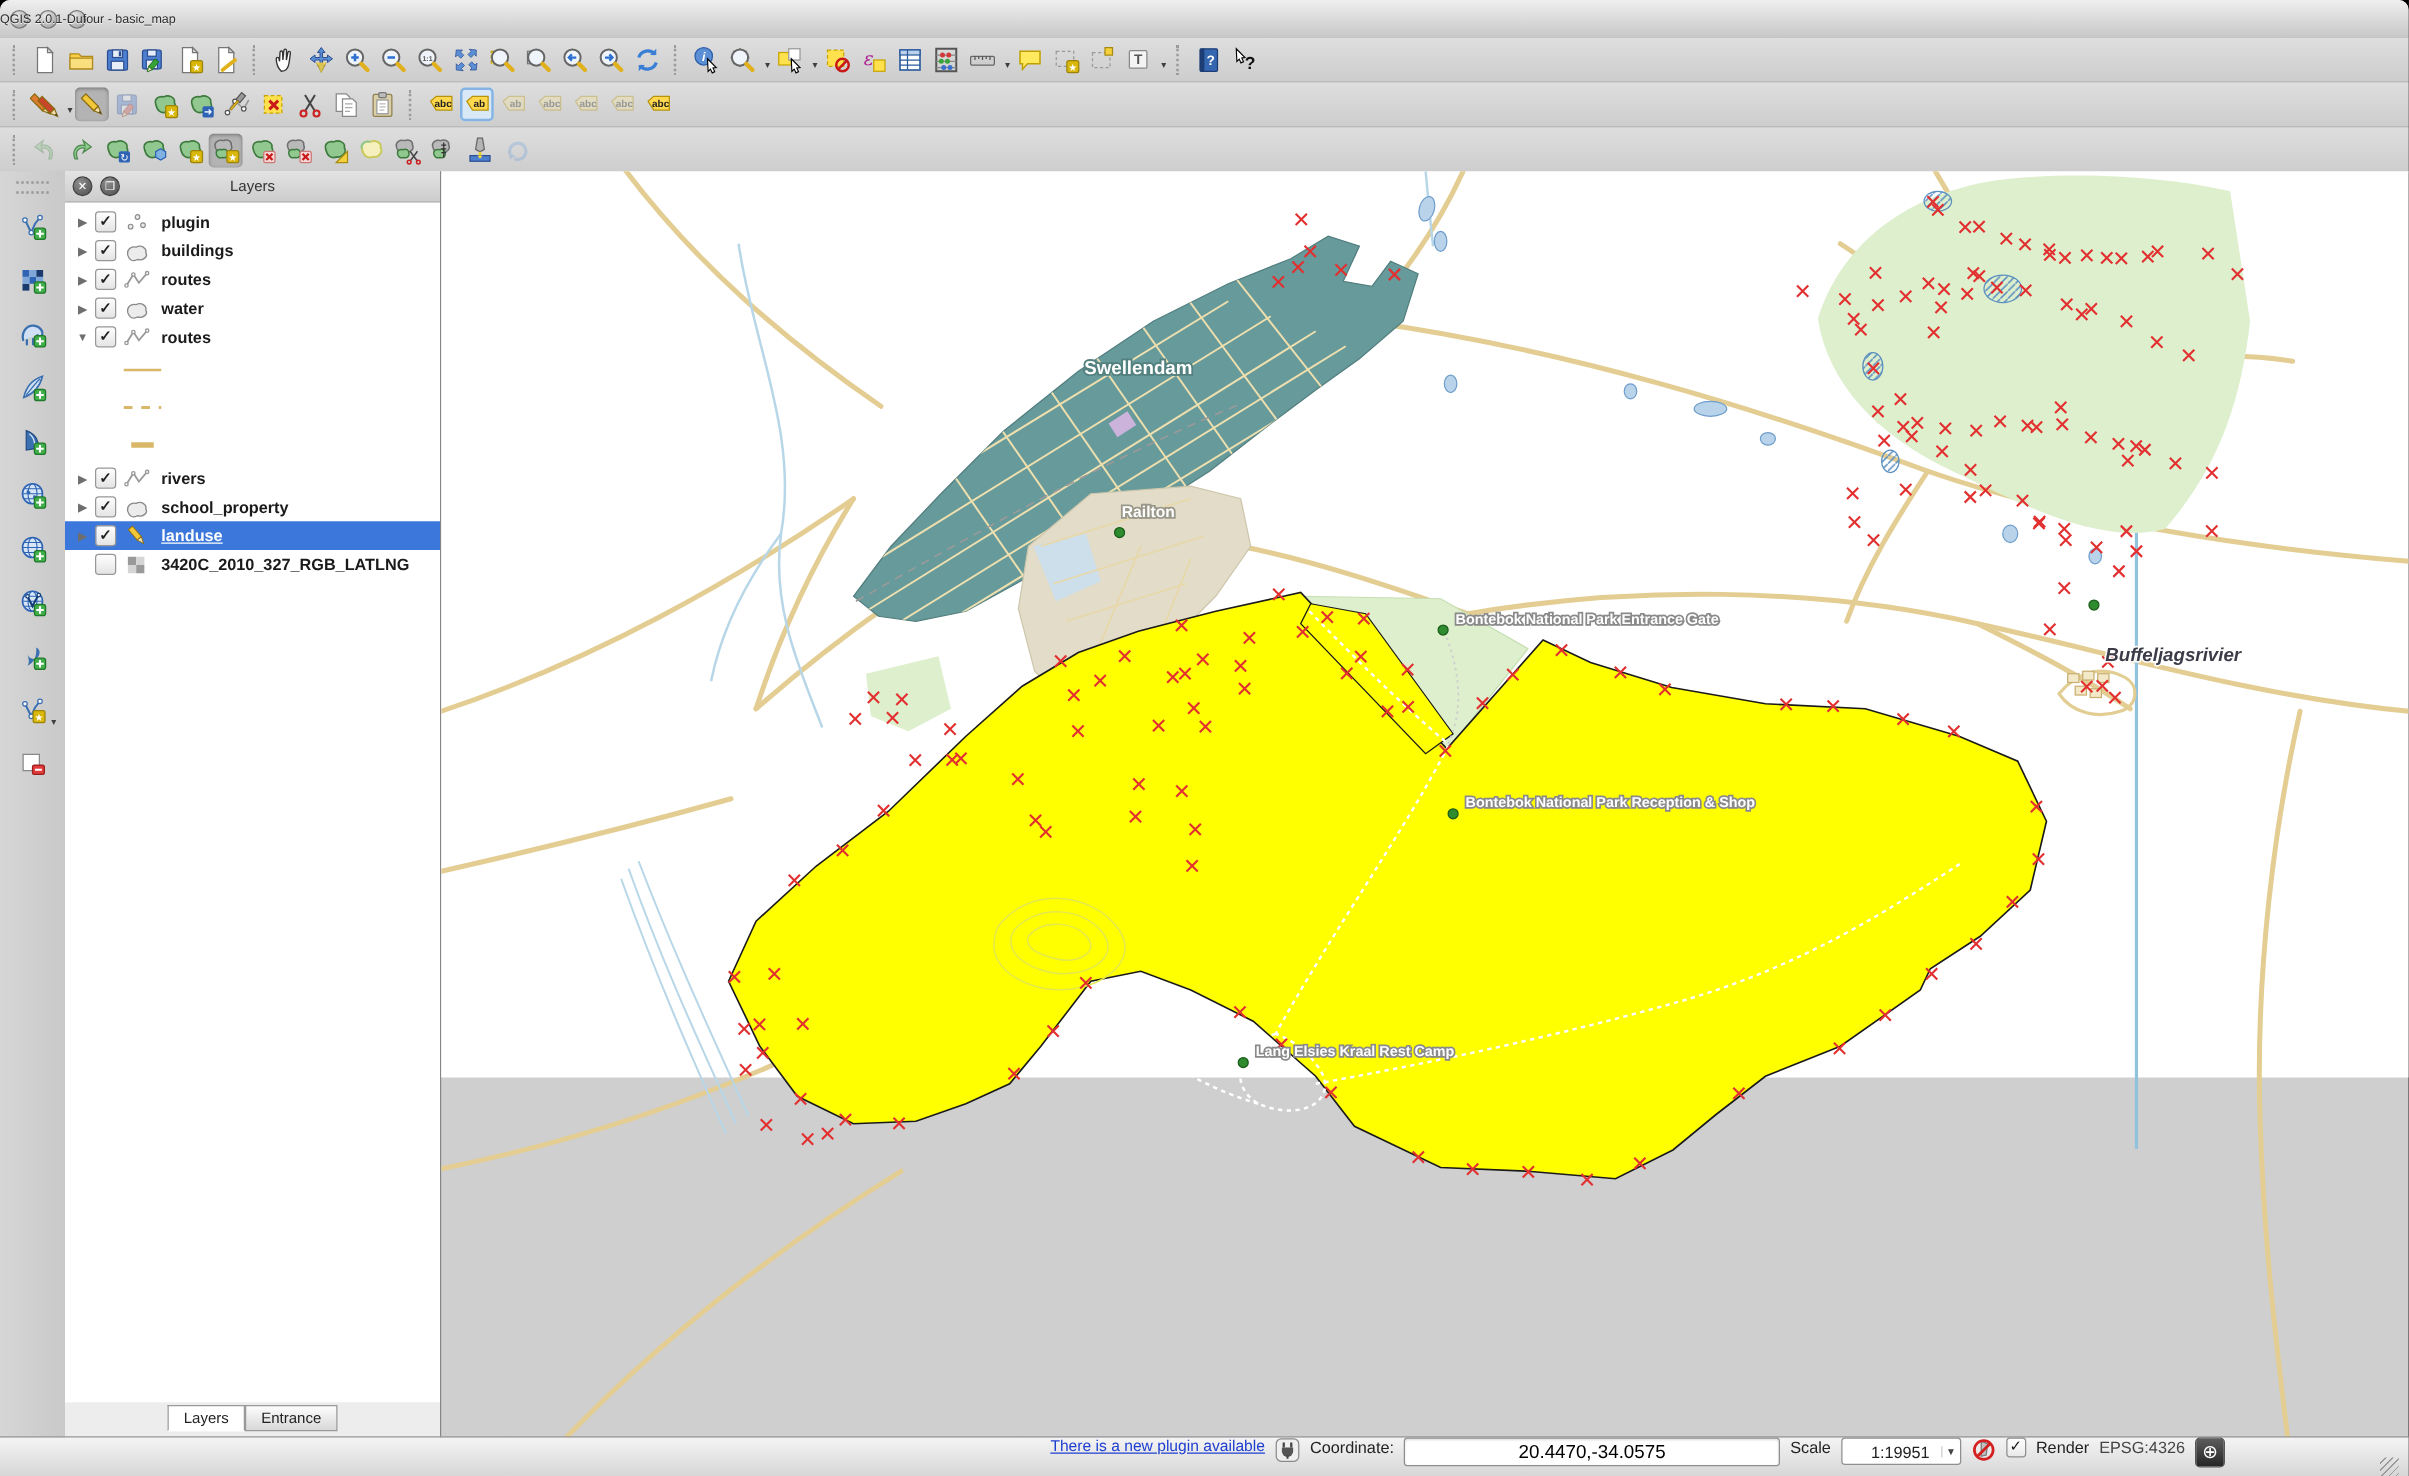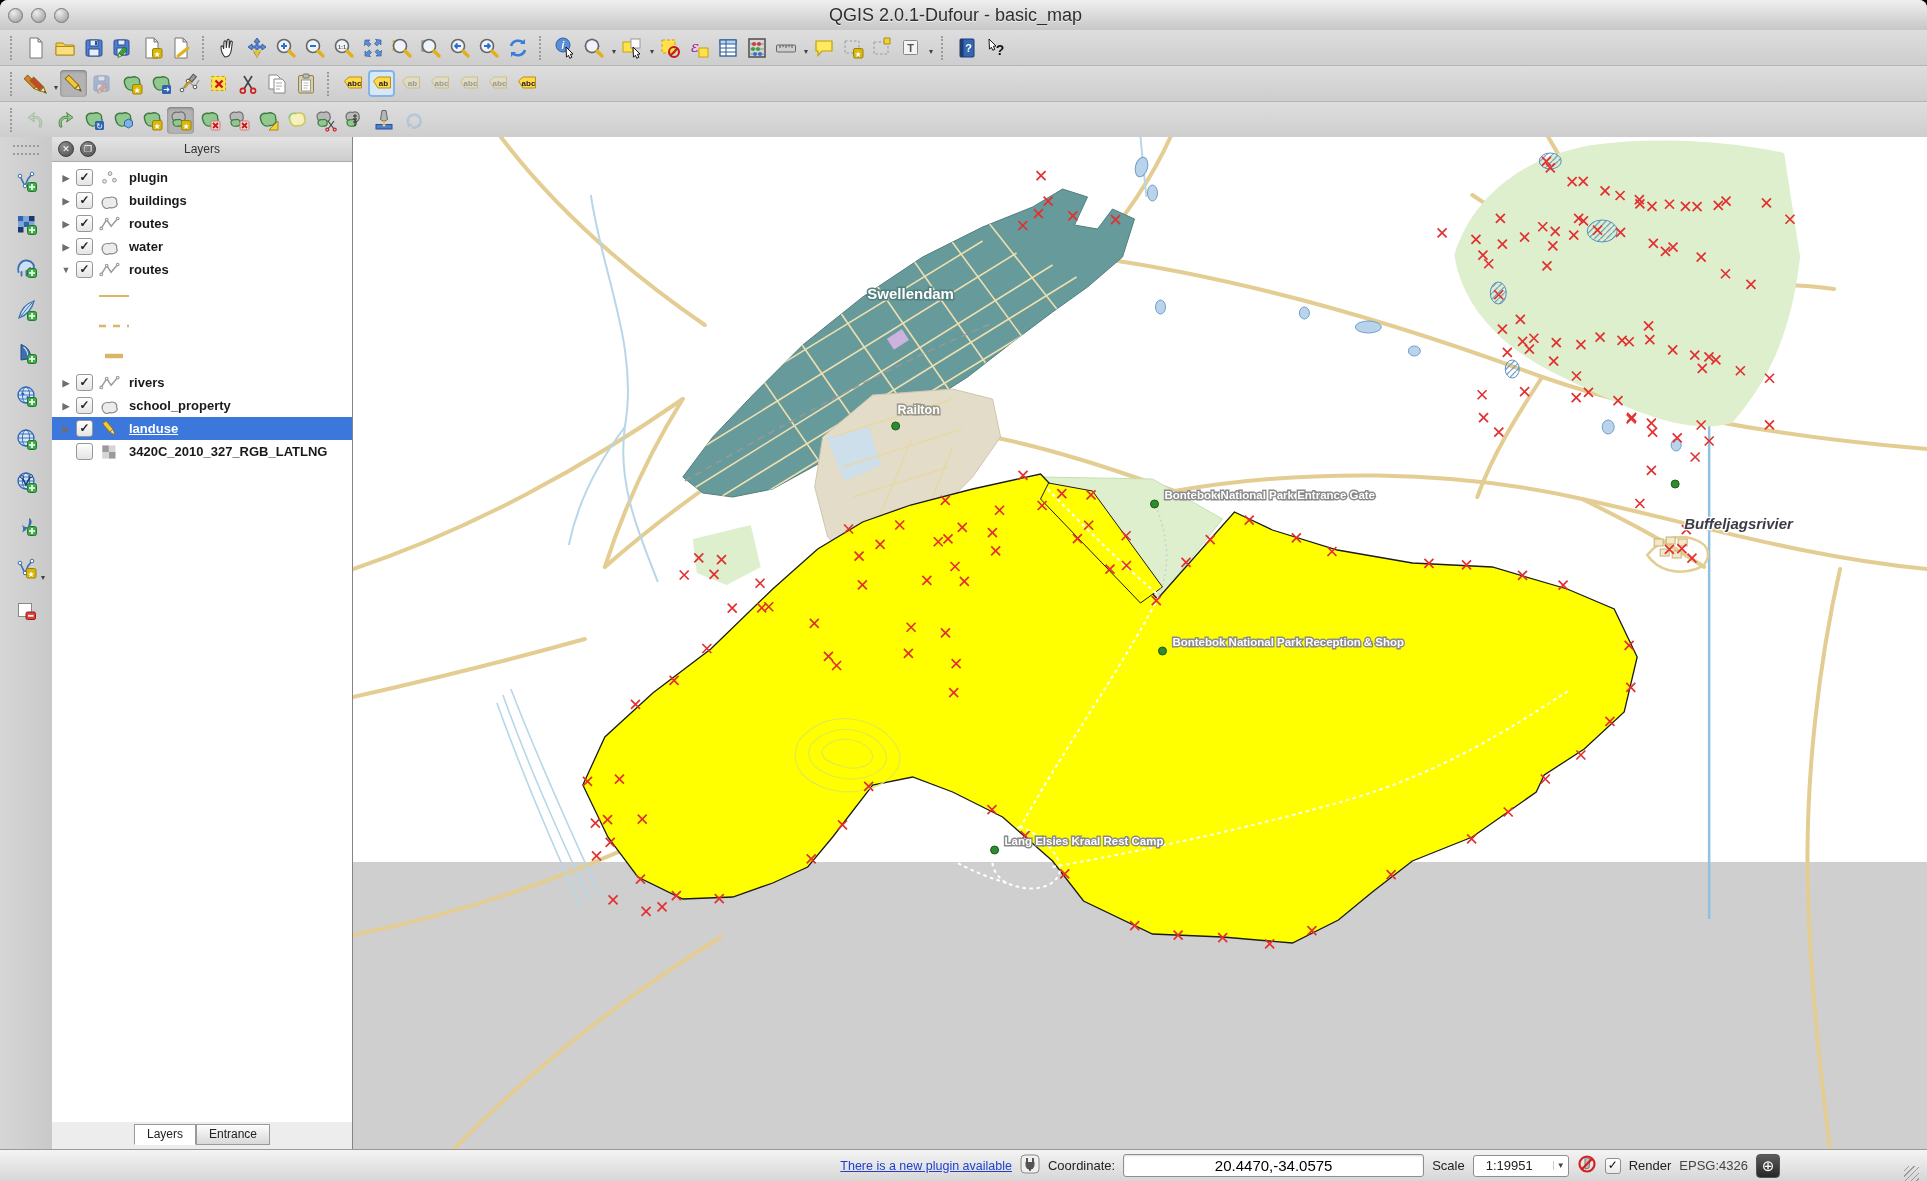--- a/index.html
+++ b/index.html
@@ -1,20 +1,20 @@
 <!DOCTYPE html>
 <html><head>
 <meta charset="utf-8">
 <style>
   html,body{margin:0;padding:0;background:#000;font-family:"Liberation Sans",sans-serif;}
   #window{position:relative;width:1927px;height:1181px;background:#cfcfcf;overflow:hidden;border-radius:8px 8px 0 0;}
   
   #titlebar{position:absolute;left:0;top:0;right:0;height:30px;background:linear-gradient(#efefef,#c7c7c7);border-bottom:1px solid #8d8d8d;display:flex;align-items:center;}
   #titlebar .tl{width:13px;height:13px;border-radius:50%;background:radial-gradient(circle at 35% 30%,#ededed,#969696);border:1px solid #787878;margin-left:8px;}
-  #title-text{position:absolute;left:0;right:16px;text-align:center;font-size:18px;font-weight:500;color:#2e2e2e;text-shadow:0 1px 0 #f2f2f2;}
+  #title-text{position:absolute;left:0;right:16px;font-size:10px;font-weight:500;color:#2e2e2e;text-shadow:0 1px 0 #f2f2f2;}
   
   #toolbars{position:absolute;left:0;top:30px;right:0;height:107px;}
   .trow{display:flex;align-items:center;height:35px;padding-left:3px;background:linear-gradient(#dedede,#cdcdcd);border-bottom:1px solid #b5b5b5;}
   #trow3{border-bottom:1px solid #8d8d8d;height:36px;}
   .ticon{width:27px;height:27px;margin:0 1px;border-radius:4px;display:flex;align-items:center;justify-content:center;position:relative;flex:none;}
   .ticon svg{display:block;}
   .ticon.pressed{background:#b3b3b3;box-shadow:inset 0 1px 3px rgba(0,0,0,.35);}
   .ticon.faded svg{opacity:.35;}
   .ticon.selbox{background:#d9e8f7;outline:2px solid #85b4e4;outline-offset:-2px;}
   .ticon.dd{margin-right:10px;}
@@ -38,25 +38,25 @@
   .lrow.selected{background:#3c78dc;color:#fff;}
   .lrow.selected .llabel{text-decoration:underline;}
   .sublegend .lrow{height:30px;font-weight:400;}
   #panel-tabs{height:26px;display:flex;justify-content:center;align-items:flex-start;gap:0;background:#ededed;padding-top:2px;}
   .ptab{font-size:12px;color:#222;border:1px solid #9a9a9a;padding:2px 12px 3px;background:linear-gradient(#fdfdfd,#d8d8d8);}
   .ptab.active{background:#fff;border-bottom-color:#fff;}
   
   #map{position:absolute;left:353px;top:137px;width:1574px;height:725px;background:#fff;}
   #map svg{display:block;}
   
-  #statusbar{position:absolute;left:0;right:0;bottom:0;height:31px;background:linear-gradient(#f4f4f4,#d6d6d6);border-top:1px solid #999;display:flex;align-items:center;padding:0 8px;gap:8px;font-size:13px;color:#222;}
+  #statusbar{position:absolute;left:0;right:0;bottom:0;height:31px;background:linear-gradient(#f4f4f4,#d6d6d6);border-top:1px solid #999;display:flex;align-items:flex-start;padding:0 8px;gap:8px;font-size:13px;color:#222;}
   #plugin-link{color:#1f3fd0;text-decoration:underline;font-size:12.5px;white-space:nowrap;}
   #coord-input{width:295px;height:19px;border:1px solid #8f8f8f;border-radius:3px;text-align:center;font-size:15px;font-family:"Liberation Sans",sans-serif;background:#fff;box-shadow:inset 0 1px 2px rgba(0,0,0,.15);}
   #scale-combo{display:flex;align-items:center;width:94px;height:20px;background:#fff;border:1px solid #8f8f8f;border-radius:3px;}
-  #scale-combo .val{flex:1;padding-left:12px;font-size:13px;}
+  #scale-combo .val{flex:1;padding-left:23px;font-size:13px;}
   #scale-combo .arr{width:14px;text-align:center;font-size:8px;color:#444;border-left:1px solid #ccc;}
   #render-check{width:14px;height:14px;border:1px solid #8f8f8f;border-radius:3px;background:linear-gradient(#fff,#e9e9e9);font-size:12px;line-height:13px;text-align:center;color:#111;}
   #crs-btn{width:22px;height:22px;border-radius:4px;border:1px solid #555;background:linear-gradient(#5c5c5c,#262626);color:#fff;font-size:15px;line-height:21px;text-align:center;}
   #grip{width:15px;height:15px;align-self:flex-end;background:repeating-linear-gradient(135deg,transparent,transparent 3px,#9a9a9a 3px,#9a9a9a 4px);}
   .sb-spacer{flex:1;}
   .sb-spacer2{width:108px;}
   .sb-label{white-space:nowrap;}
 </style>
 </head>
 <body>

